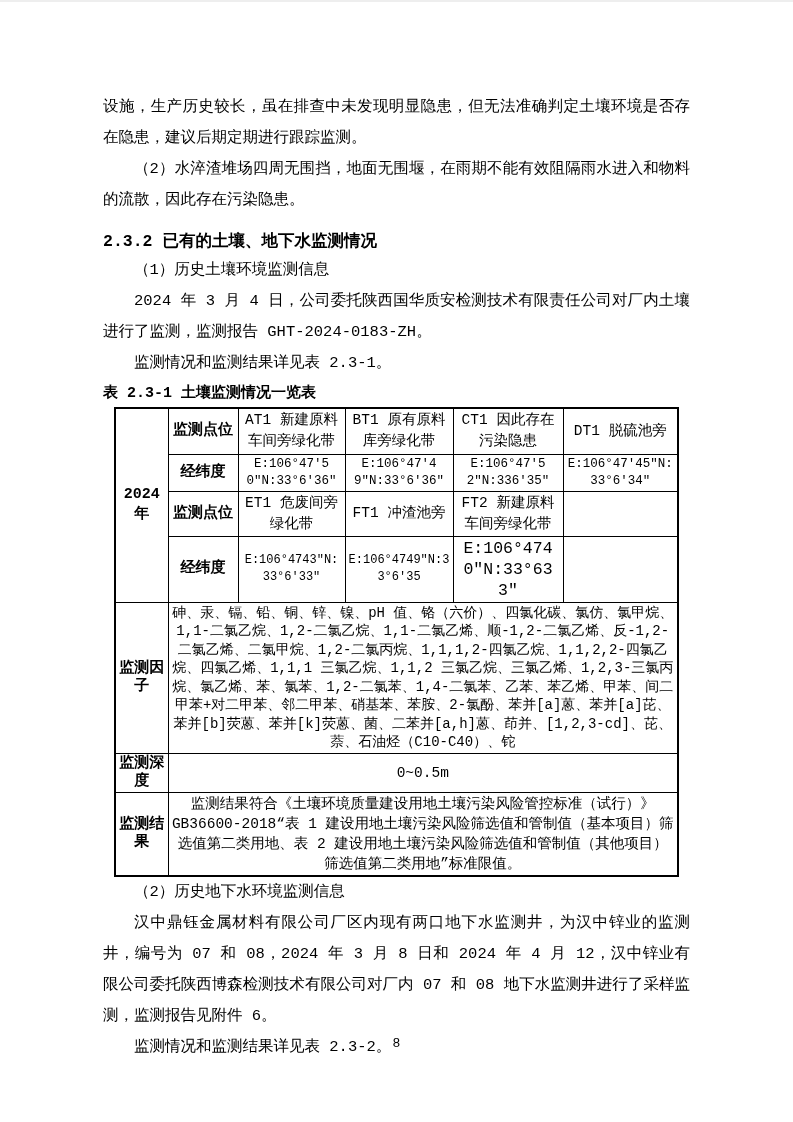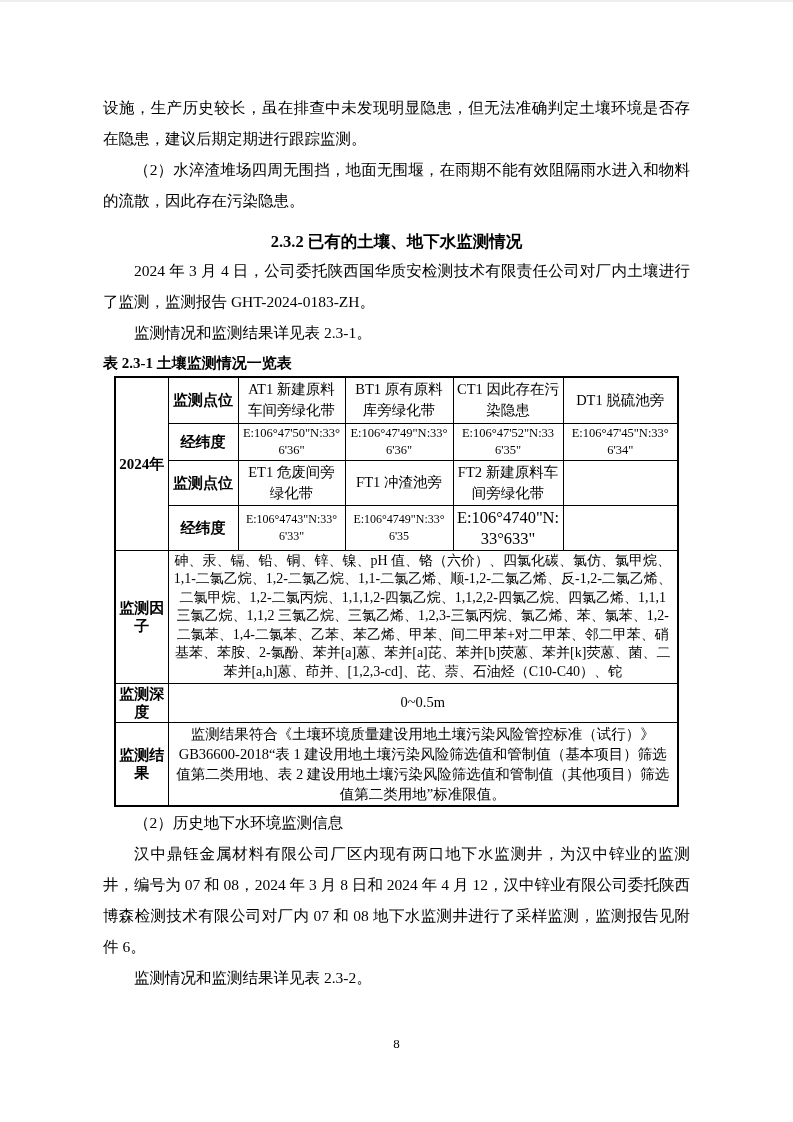--- a/index.html
+++ b/index.html
@@ -1,28 +1,28 @@
 <!DOCTYPE html>
 <html lang="zh"><head>
 <meta charset="utf-8">
 <style>
   html,body{margin:0;padding:0;background:#fff;}
   .page{
     position:relative;
     width:793px;height:1122px;
     background:#fff;
     overflow:hidden;
-    font-family:Liberation Serif, serif;
+    font-family:Liberation Mono, monospace;
     color:#000;
   }
   .page-edge{position:absolute;top:0;left:0;width:793px;height:2px;background:#eee;}
   .content{position:absolute;top:0;left:103px;width:587px;padding-top:92px;}
   p.body{margin:0;font-size:15.5px;line-height:31px;text-align:justify;}
   p.indent{text-indent:2em;}
-  h2.sec{margin:12px 0 0 0;font-size:16.5px;line-height:27px;font-weight:bold;text-align:center;}
+  h2.sec{margin:12px 0 0 0;font-size:16.5px;line-height:27px;font-weight:bold;}
   .tbl-title{margin:4px 0 2px 0;font-size:15px;font-weight:bold;line-height:22px;}
   table.mon{
     border-collapse:collapse;
     table-layout:fixed;
     width:563px;
     margin:0 auto;
     border:2px solid #000;
   }
   table.mon td{
     border:1px solid #000;
@@ -51,20 +51,21 @@
 <div class="page">
   <div class="page-edge"></div>
 
   <div class="content">
 
     <p class="body">设施，生产历史较长，虽在排查中未发现明显隐患，但无法准确判定土壤环境是否存在隐患，建议后期定期进行跟踪监测。</p>
     <p class="body indent">（2）水淬渣堆场四周无围挡，地面无围堰，在雨期不能有效阻隔雨水进入和物料的流散，因此存在污染隐患。</p>
 
     <h2 class="sec">2.3.2 已有的土壤、地下水监测情况</h2>
 
+    <p class="body indent">（1）历史土壤环境监测信息</p>
     <p class="body indent">2024 年 3 月 4 日，公司委托陕西国华质安检测技术有限责任公司对厂内土壤进行了监测，监测报告 GHT-2024-0183-ZH。</p>
     <p class="body indent">监测情况和监测结果详见表 2.3-1。</p>
 
     <div class="tbl-title">表 2.3-1 土壤监测情况一览表</div>
 
     <table class="mon">
       <colgroup>
         <col style="width:53px">
           <col style="width:70px">
           <col style="width:107px">

